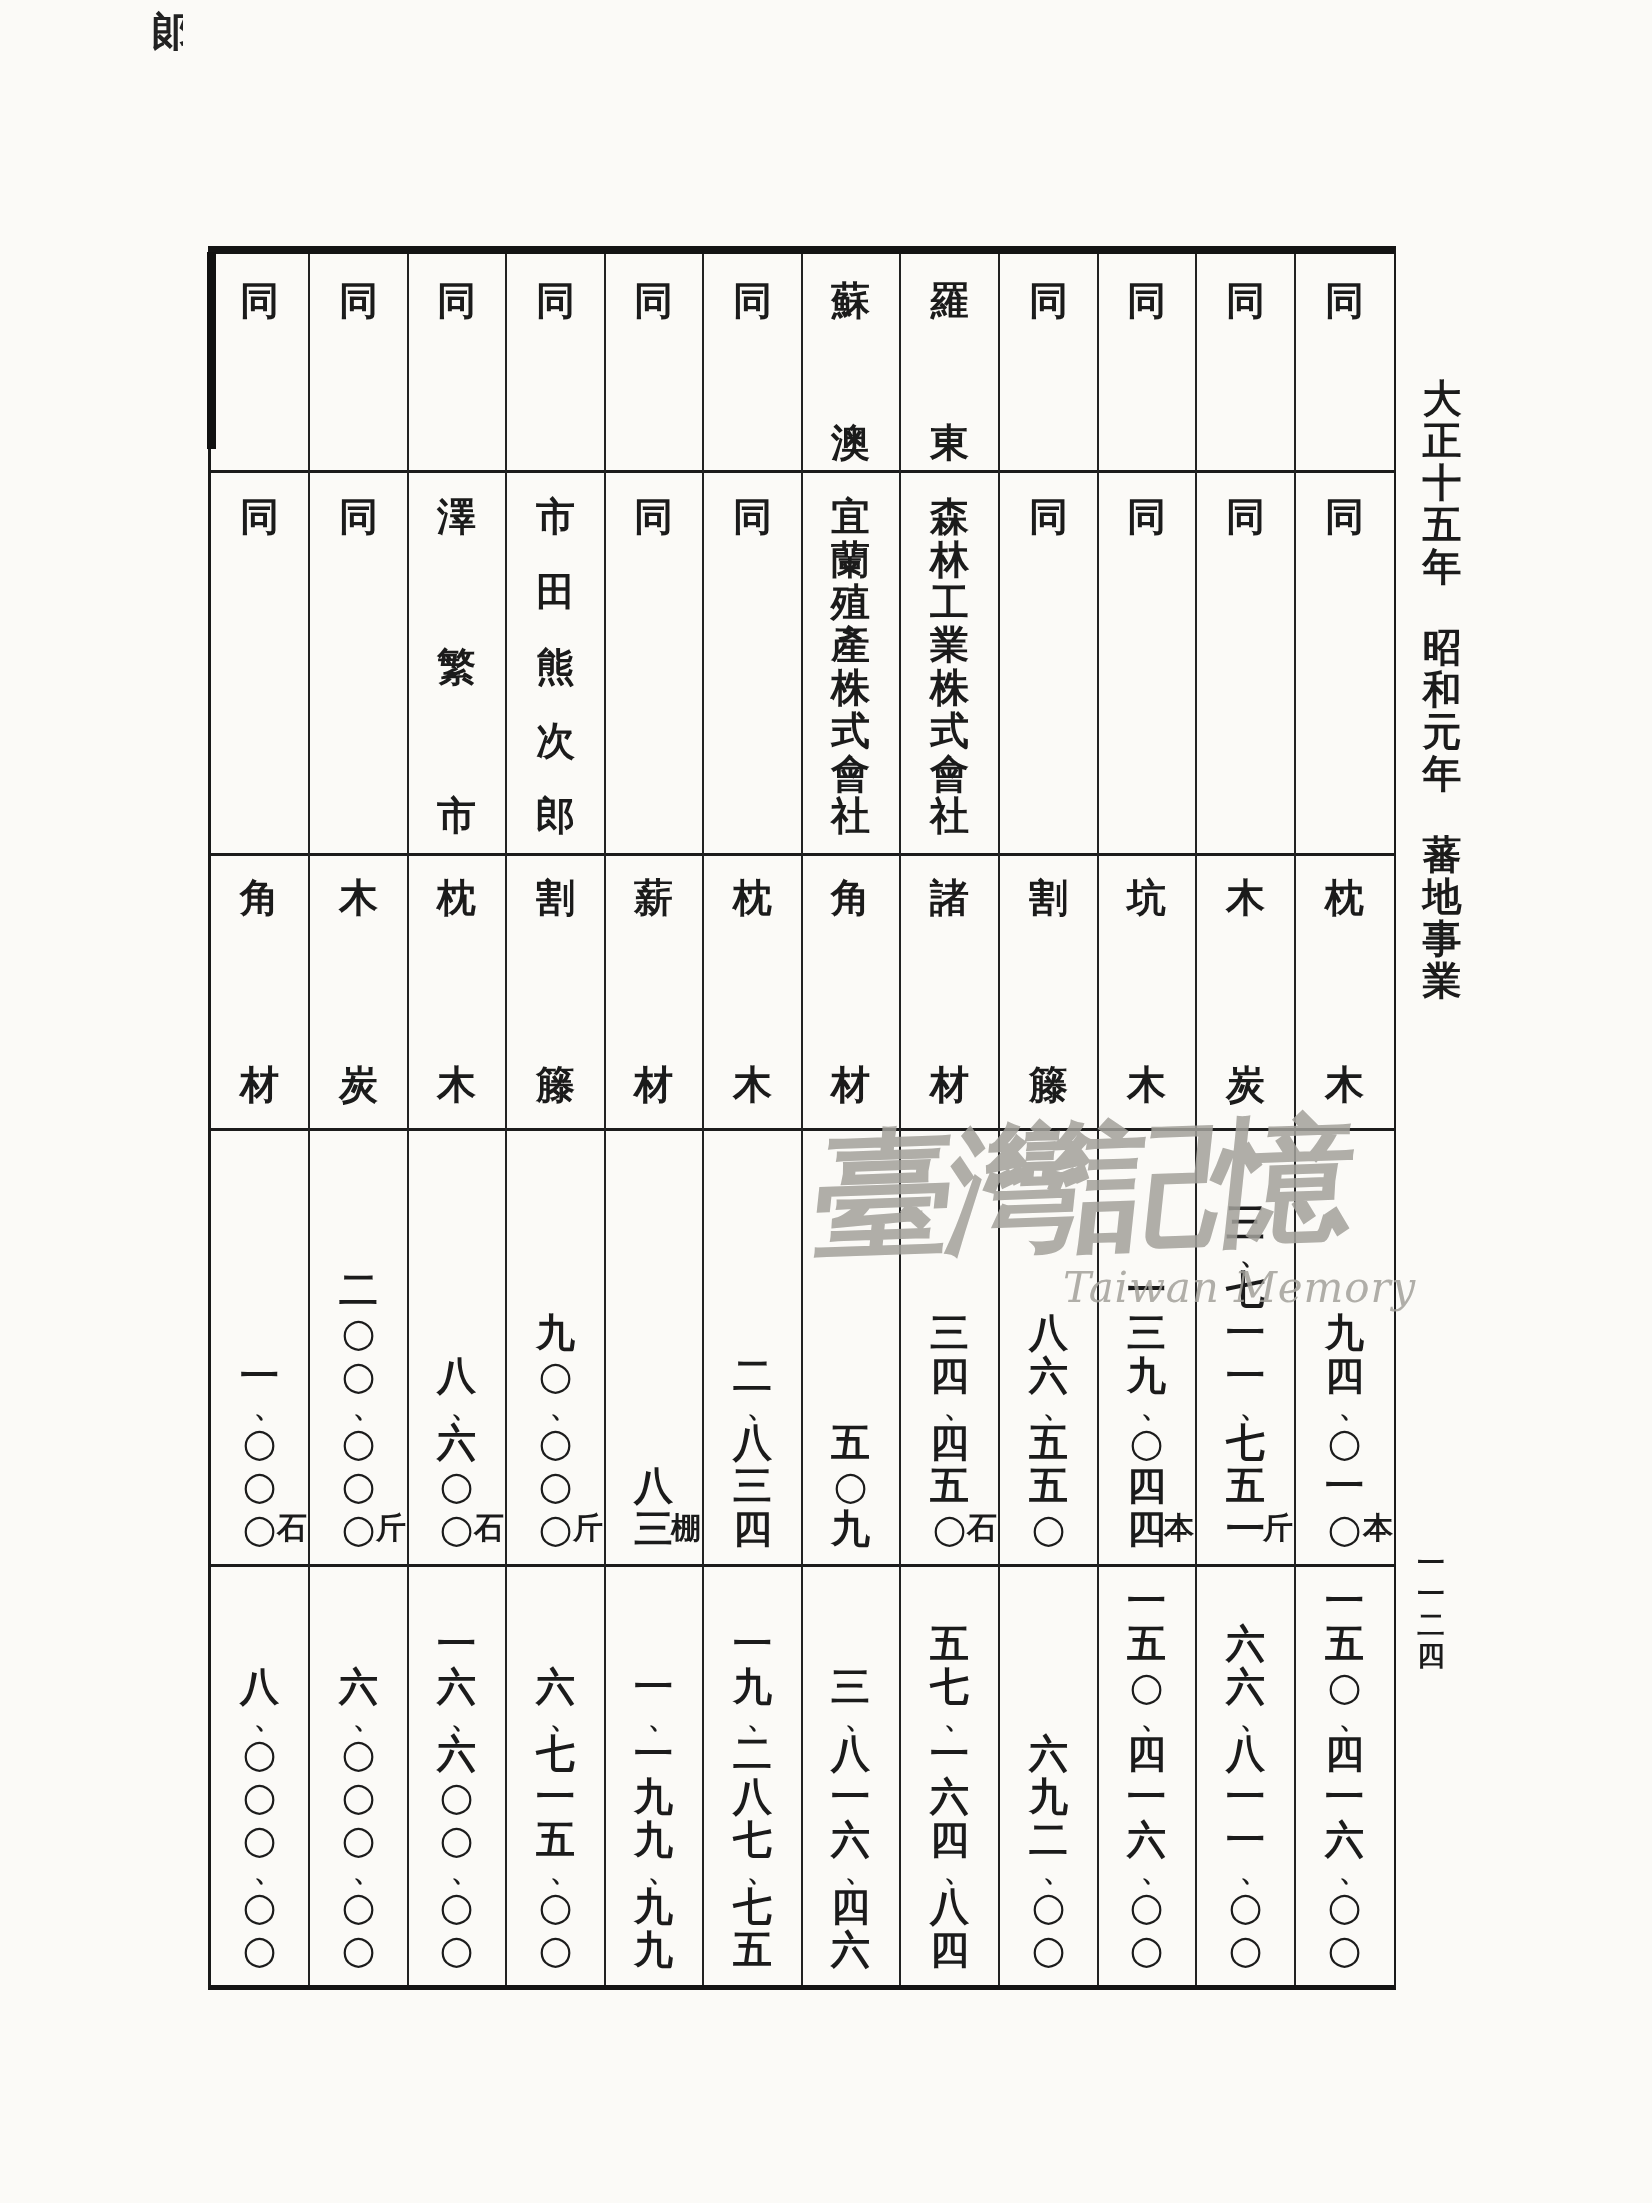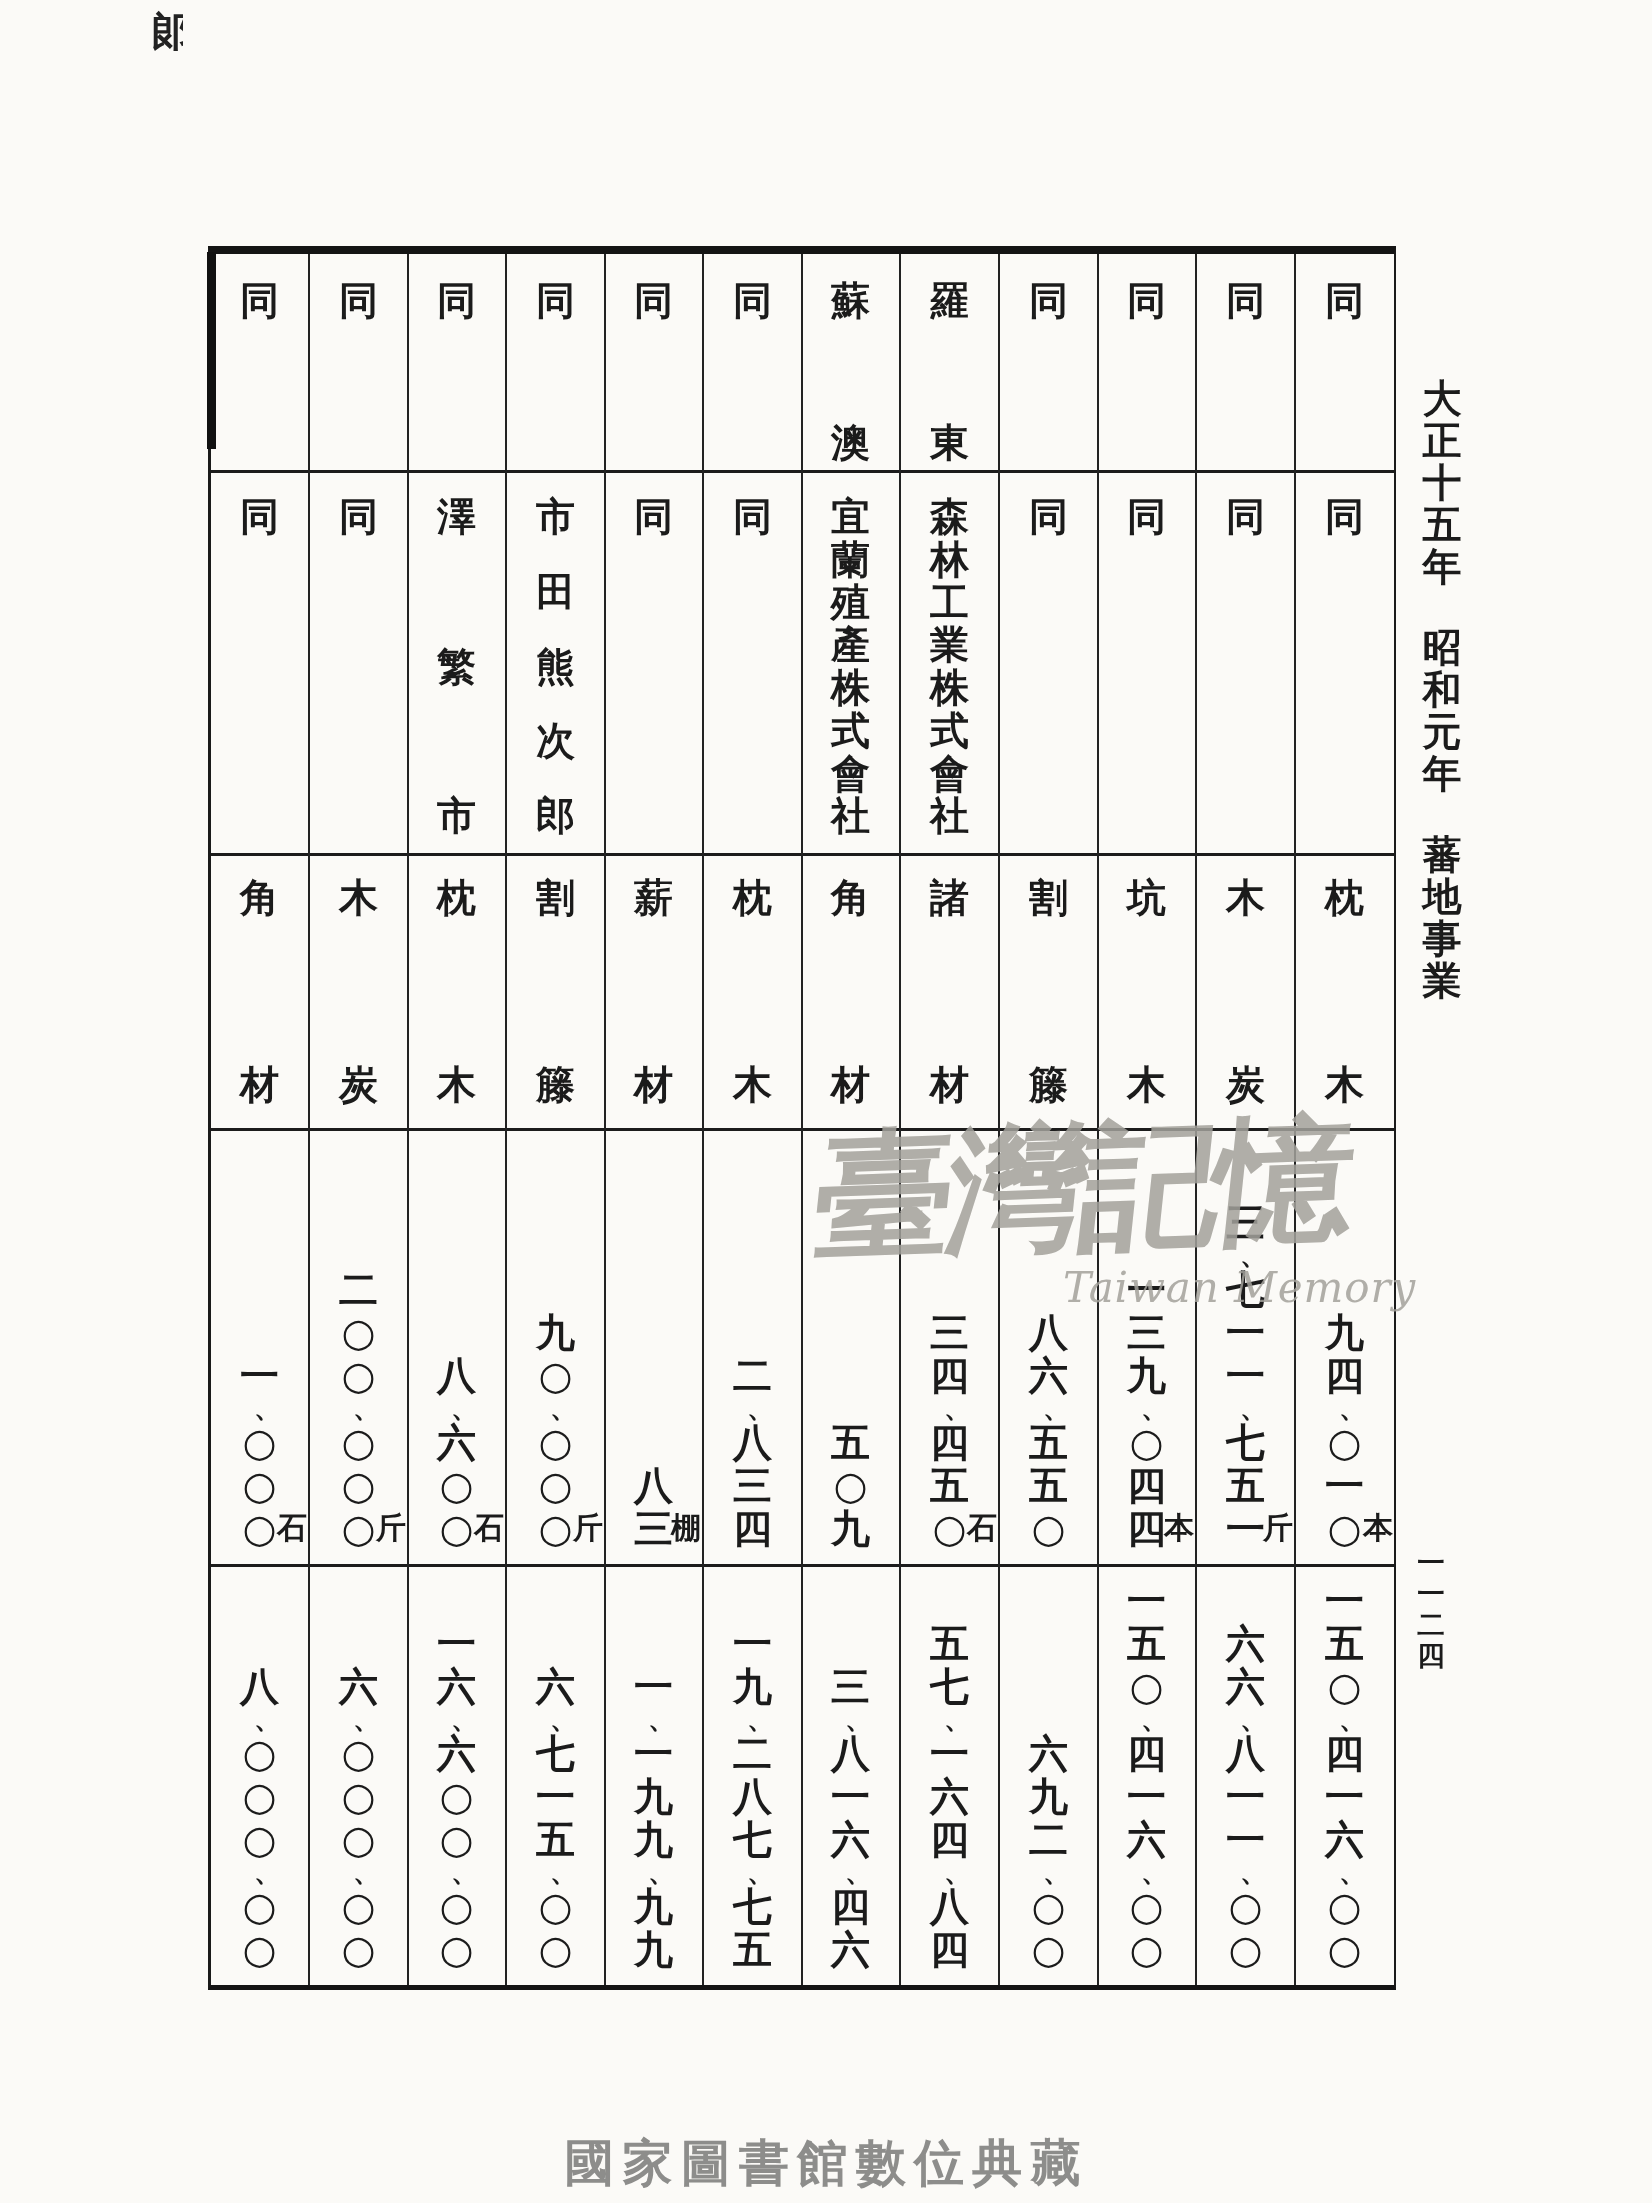--- a/index.html
+++ b/index.html
@@ -618,16 +618,15 @@
       <span class="ch">一</span>
       <span class="ch">二</span>
       <span class="ch">四</span>
     </div>
 
   <div class="watermark" style="color: rgb(163, 161, 155);">
     <div class="wm-main">臺灣記憶</div>
     <div class="wm-sub">Taiwan Memory</div>
   </div>
 
-  <div class="footer-caption" style="color: rgb(141, 141, 139);">國家圖書館數位典藏</div>
 
 </div>
 
 
 </body></html>

